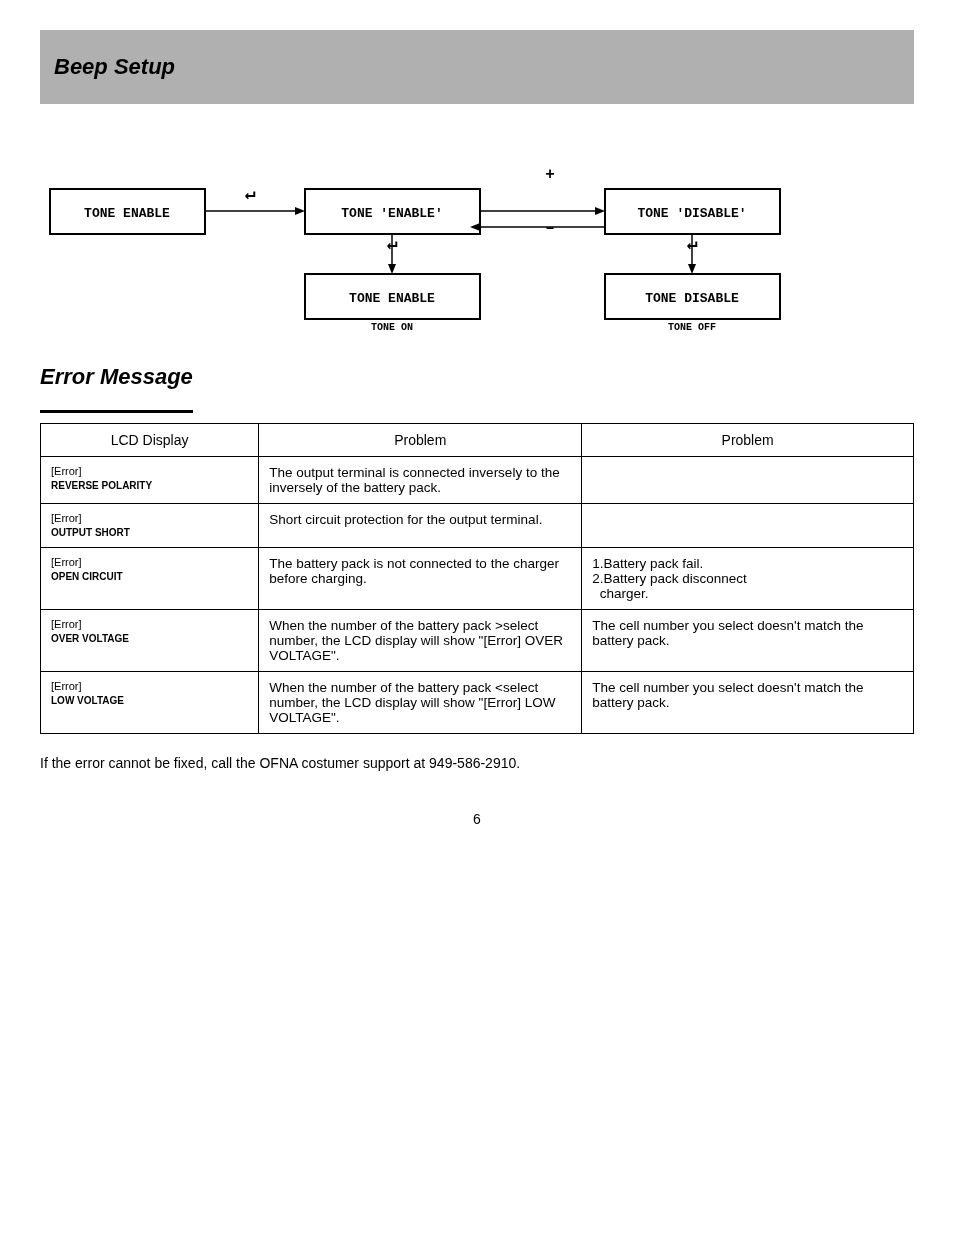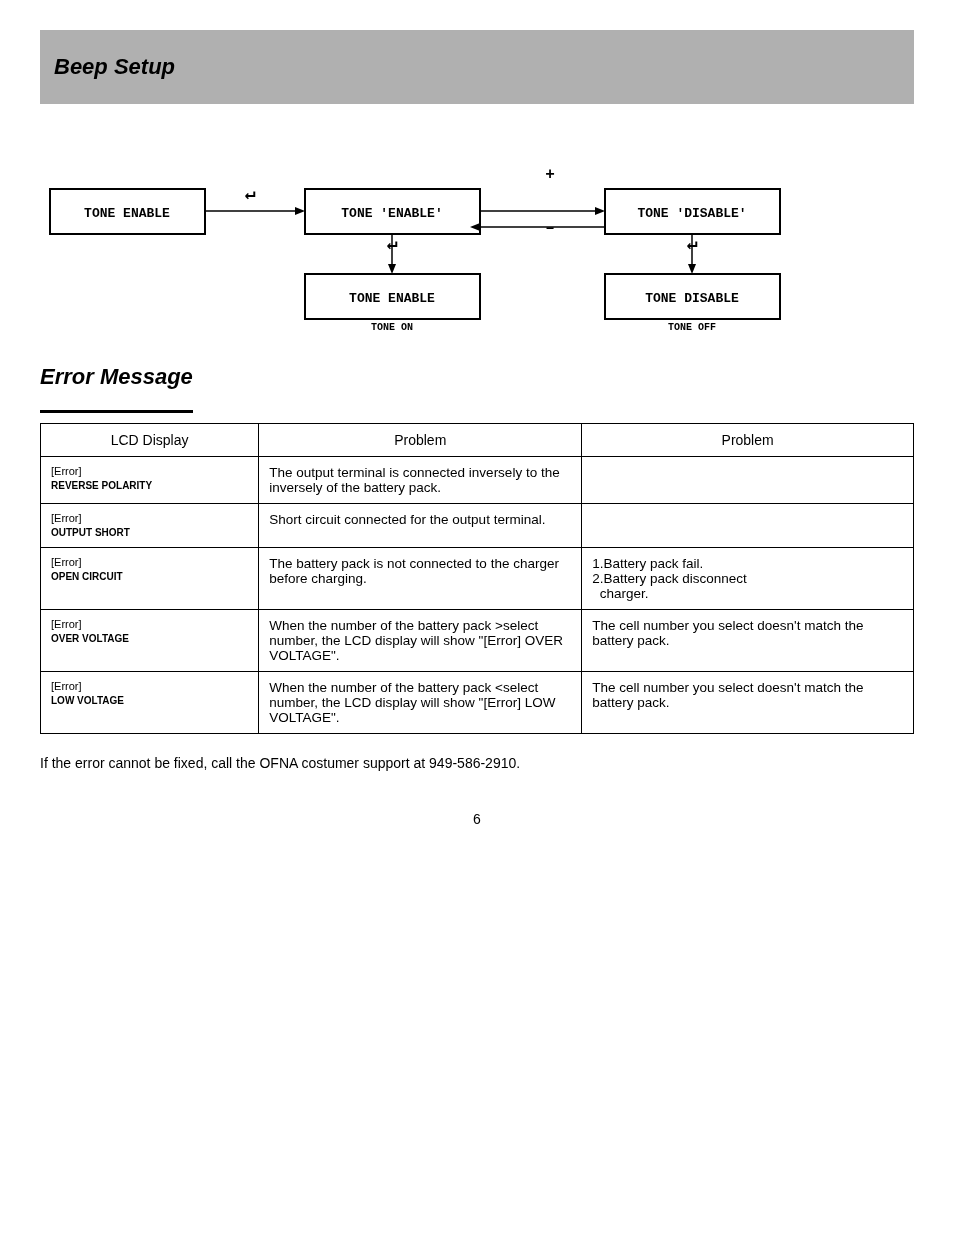--- a/index.html
+++ b/index.html
@@ -174,21 +174,21 @@
         <span class="lcd-code">REVERSE POLARITY</span>
       </td>
       <td>The output terminal is connected inversely to the inversely of the battery pack.</td>
       <td></td>
     </tr>
     <tr>
       <td>
         <span class="lcd-label">[Error]</span>
         <span class="lcd-code">OUTPUT SHORT</span>
       </td>
-      <td>Short circuit connected for the output terminal.</td>
+      <td>Short circuit protection for the output terminal.</td>
       <td></td>
     </tr>
     <tr>
       <td>
         <span class="lcd-label">[Error]</span>
         <span class="lcd-code">OPEN CIRCUIT</span>
       </td>
       <td>The battery pack is not connected to the charger before charging.</td>
       <td>1.Battery pack fail.<br>2.Battery pack disconnect<br>&nbsp;&nbsp;charger.</td>
     </tr>

